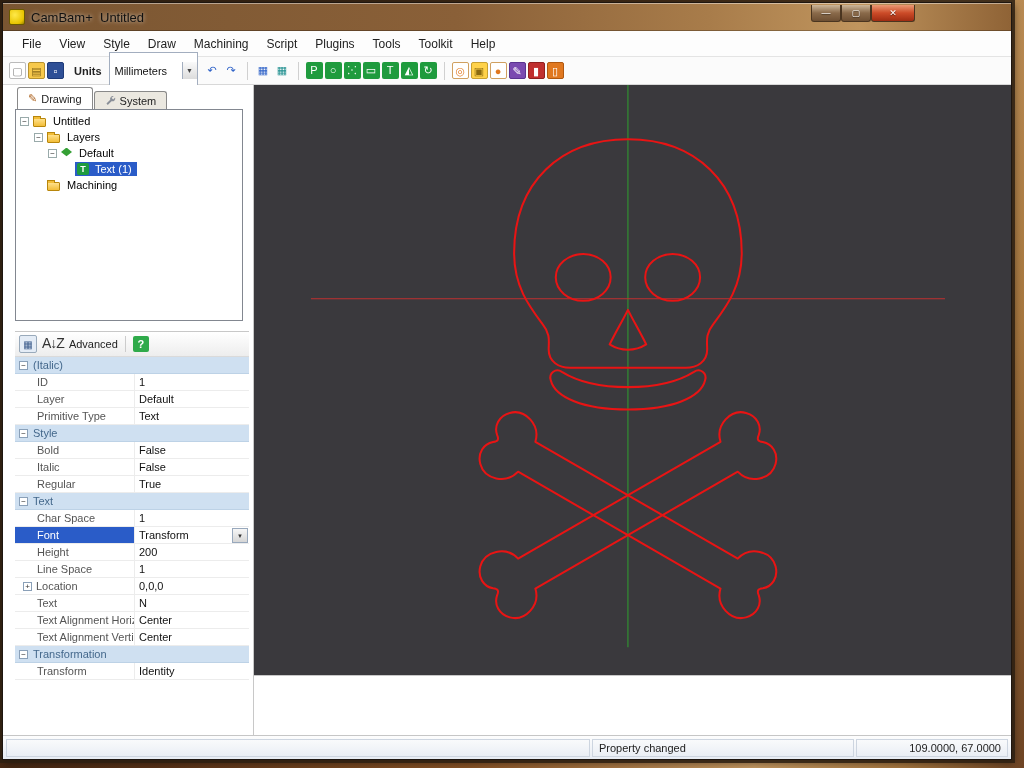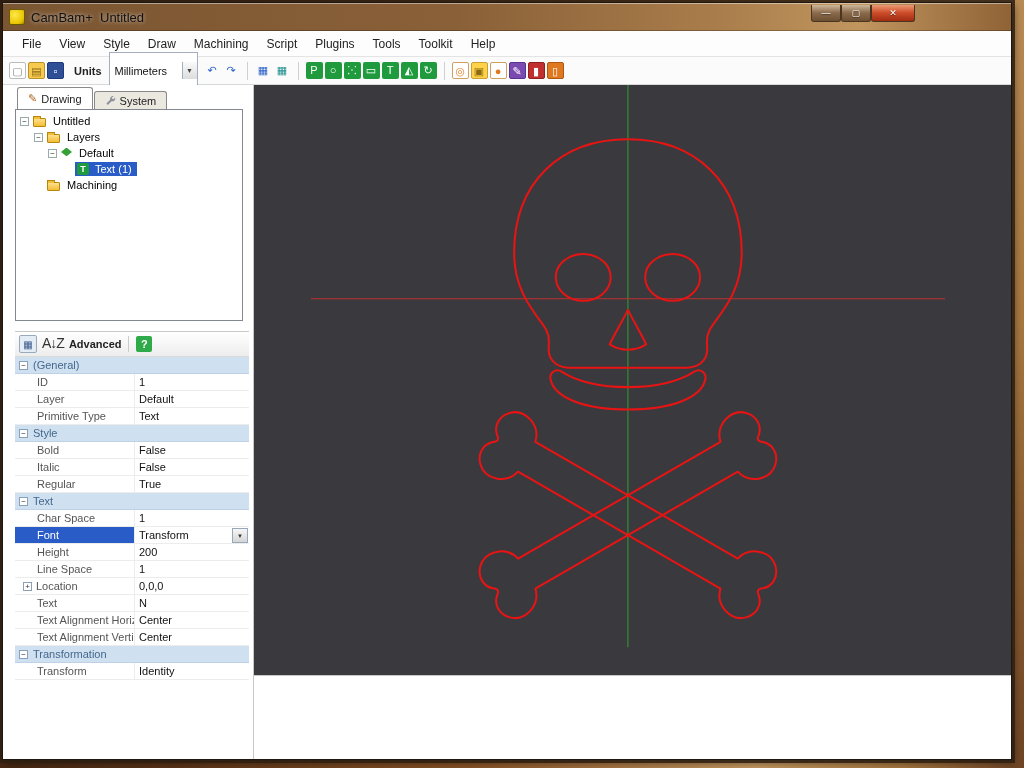--- a/index.html
+++ b/index.html
@@ -65,21 +65,21 @@
   .icon-text { width:12px; height:12px; flex:0 0 12px; background:#1f9b3e; color:#fff; font-size:9px; font-weight:bold; text-align:center; line-height:12px; margin-right:4px; border-radius:2px; }
   .tlabel { padding:0 3px; white-space:nowrap; }
   .tsel { background:#2a5cc8; color:#fff; display:flex; align-items:center; padding:1px 2px; }
   .tsel .icon-text { margin-right:3px; }
   
   .propstoolbar { height:26px; flex:0 0 26px; border-top:1px solid #c8c8c8; border-bottom:1px solid #dadada;
     background:linear-gradient(#ffffff,#ededed); display:flex; align-items:center; padding:0 4px; gap:5px; font-size:11px; }
   .pticon { height:18px; min-width:18px; text-align:center; line-height:17px; font-size:10px; color:#3a5a8a; cursor:default; }
   .pticon.pressed { border:1px solid #9ab; background:#e4ecf6; border-radius:2px; }
   .azsort { font-size:14px; letter-spacing:-1px; color:#333; }
-  .advanced-label { color:#222; cursor:default;font-weight:bold; }
+  .advanced-label { color:#222; cursor:default; }
   .ptsep { width:1px; height:16px; background:#ccc; margin:0 2px; }
   .help-icon { width:16px; height:16px; background:#2faa4a; color:#fff; font-weight:bold; font-size:11px; text-align:center; line-height:16px; border-radius:2px; cursor:default; }
   .propgrid { flex:1 1 auto; overflow:hidden; font-size:11px; background:#fff; }
   .psection { display:flex; align-items:center; height:17px; background:#cfe0f1; color:#44688c; padding-left:4px; gap:5px; border-bottom:1px solid #bdd2e6; cursor:default; }
   .sbox { width:9px; height:9px; border:1px solid #8aa0b8; background:#fff; font-size:8px; line-height:7px; text-align:center; color:#333; }
   .prow { display:flex; height:17px; border-bottom:1px solid #ececec; cursor:default; }
   .pname { width:120px; flex:0 0 120px; padding-left:22px; color:#555; border-right:1px solid #ececec; display:flex; align-items:center; overflow:hidden; white-space:nowrap; }
   .pname .sbox { margin-right:4px; margin-left:-14px; }
   .pval { flex:1; padding-left:4px; color:#111; display:flex; align-items:center; overflow:hidden; white-space:nowrap; }
   .prow.selected .pname { background:#2a5cc8; color:#fff; }
@@ -222,21 +222,21 @@
         <span class="pticon pressed">▦</span>
         <span class="pticon azsort">A↓Z</span>
         <span class="advanced-label">Advanced</span>
         <span class="ptsep"></span>
         <span class="help-icon">?</span>
       </div>
 
       <div class="propgrid">
           <div class="psection">
             <span class="sbox">−</span>
-            <span>(General)</span>
+            <span>(Italic)</span>
           </div>
           <div class="prow">
             <span class="pname">
               <span>ID</span>
             </span>
             <span class="pval">
               <span>1</span>
             </span>
           </div>
           <div class="prow">
@@ -389,14 +389,19 @@
             <g transform="translate(368,428) rotate(-30)">
               <path d="M -115 -17 L 115 -17 C 119 -34 140 -40 151 -29 C 159 -21 158 -10 151 -4 C 147 -1 147 1 151 4 C 158 10 159 21 151 29 C 140 40 119 34 115 17 L -115 17 C -119 34 -140 40 -151 29 C -159 21 -158 10 -151 4 C -147 1 -147 -1 -151 -4 C -158 -10 -159 -21 -151 -29 C -140 -40 -119 -34 -115 -17 Z"></path>
             </g>
           </g>
         </svg>
       </div>
       <div class="belowcanvas"></div>
     </div>
   </div>
 
+  <div class="statusbar">
+    <span class="seg spacer"></span>
+    <span class="seg msg">Property changed</span>
+    <span class="seg coords">109.0000, 67.0000</span>
+  </div>
 
 </div>
 
 </body></html>

